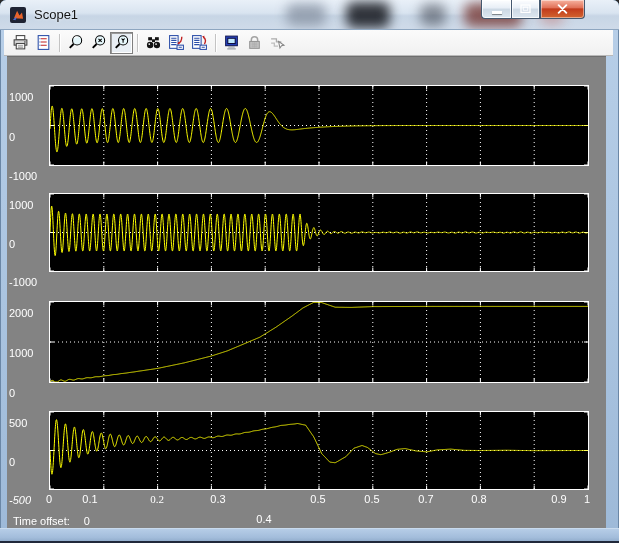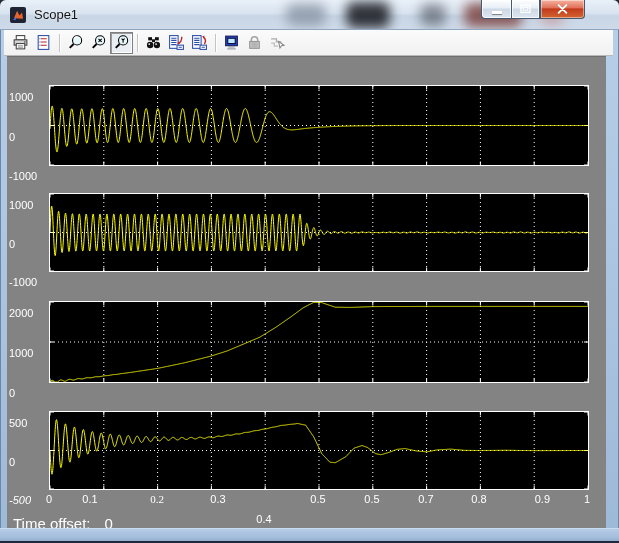--- a/index.html
+++ b/index.html
@@ -41,21 +41,21 @@
   .tbtn.disabled{opacity:.9;}
   .tsep{width:1px;height:18px;background:#c3c3c3;margin:0 4px;box-shadow:1px 0 0 #fff;}
   
   .scope-body{position:absolute;left:7px;top:56px;width:599px;height:472px;
     background:#838383;border-top:1px solid #6e6e6e;}
   .plot{position:absolute;background:#000;border:1px solid #fff;}
   .plot svg{display:block;}
   .ylab{position:absolute;width:37px;text-align:left;font-size:11px;color:#fff;
     line-height:13px;letter-spacing:0px;margin-top:12px;}
   .xlab{position:absolute;width:34px;text-align:center;font-size:11px;color:#fff;line-height:13px;}
-  .statusbar{position:absolute;left:6px;top:458px;font-size:15px;color:#fff;}
+  .statusbar{position:absolute;left:6px;top:458px;font-size:11px;color:#fff;}
   .statusbar .val{margin-left:14px;}
   
   .bottom-band{position:absolute;left:0;top:528px;width:619px;height:15px;
     background:linear-gradient(180deg,#b6cde7 0%,#a3bddb 60%,#8aa6c6 100%);
     border-top:1px solid #c9dbee;box-shadow:inset 0 -2px 0 #20283a;}
 </style>
 </head>
 <body>
 
 <div class="win">
@@ -374,18 +374,18 @@
       <div class="ylab" style="left: 2px; top: 425px; font-style: italic;">-500</div>
       <div class="xlab" style="left: 25px; top: 436px;">0</div>
       <div class="xlab" style="left: 66px; top: 436px;">0.1</div>
       <div class="xlab" style="left: 133px; top: 436px; font-family: Liberation Serif, serif;">0.2</div>
       <div class="xlab" style="left: 194px; top: 436px;">0.3</div>
       <div class="xlab" style="left: 240px; top: 456px;">0.4</div>
       <div class="xlab" style="left: 294px; top: 436px;">0.5</div>
       <div class="xlab" style="left: 348px; top: 436px;">0.5</div>
       <div class="xlab" style="left: 402px; top: 436px;">0.7</div>
       <div class="xlab" style="left: 455px; top: 436px;">0.8</div>
-      <div class="xlab" style="left: 509px; top: 436px; text-align: right;">0.9</div>
+      <div class="xlab" style="left: 535px; top: 436px;">0.9</div>
       <div class="xlab" style="left: 563px; top: 436px;">1</div>
     </div>
 
   <div class="bottom-band"></div>
 </div>
 
 </body></html>

